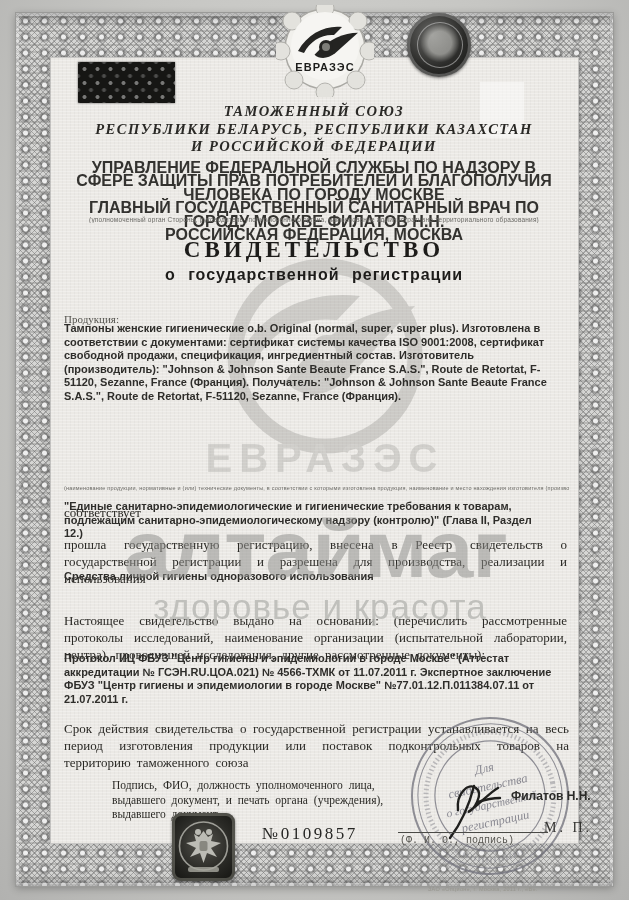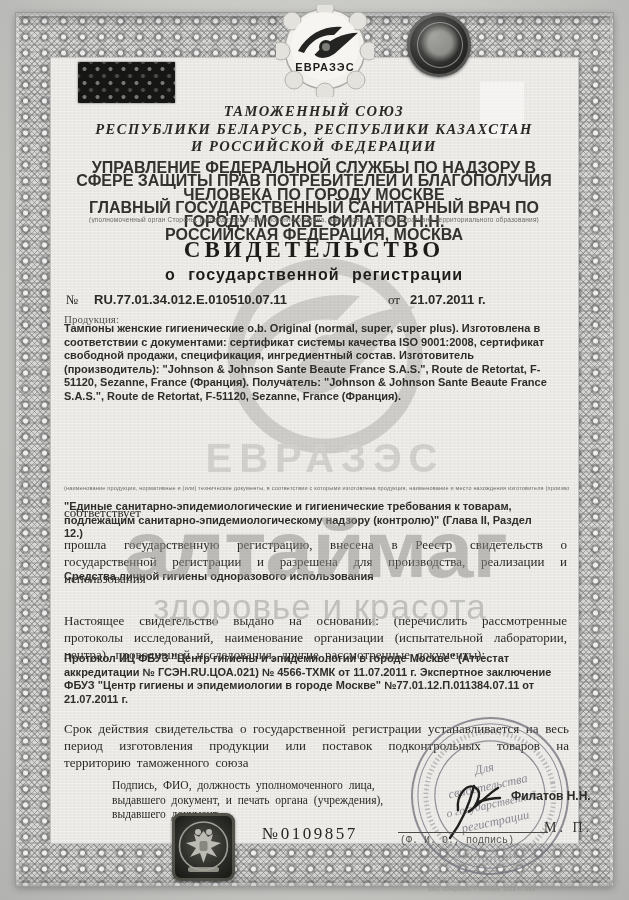--- a/index.html
+++ b/index.html
@@ -157,26 +157,20 @@
       <path d="M120 130 C160 76 205 56 250 54 L185 124 C165 146 138 148 120 130 Z"></path>
       <circle cx="162" cy="100" r="17"></circle>
     </g>
     <circle cx="162" cy="100" r="9" fill="#d6d5d0"></circle>
     <text x="160" y="220" text-anchor="middle" font-family="Liberation Sans, sans-serif" font-size="40" font-weight="bold" fill="#8c8c88" letter-spacing="7">ЕВРАЗЭС</text>
   </svg>
 
   <div class="abs center title-main z3" style="left:64px;top:237px;width:500px;">СВИДЕТЕЛЬСТВО</div>
   <div class="abs center title-sub z3" style="left:64px;top:266px;width:500px;">о государственной регистрации</div>
 
-  <div class="abs num-row z3" style="left:66px;top:292px;width:505px;">
-    <span class="serif" style="font-weight:normal;">№</span>
-    <span style="margin-left:12px;">RU.77.01.34.012.E.010510.07.11</span>
-    <span class="serif" style="position:absolute;left:322px;font-weight:normal;">от</span>
-    <span style="position:absolute;left:344px;">21.07.2011 г.</span>
-  </div>
 
   <div class="abs label-serif z2" style="left:64px;top:313px;">Продукция:</div>
   <div class="abs body-sans z3" style="left:64px;top:322px;width:502px;">Тампоны женские гигиенические o.b. Original (normal, super, super plus). Изготовлена в соответствии с документами: сертификат системы качества ISO 9001:2008, сертификат свободной продажи, спецификация, ингредиентный состав. Изготовитель (производитель): "Johnson &amp; Johnson Sante Beaute France S.A.S.", Route de Retortat, F-51120, Sezanne, France (Франция). Получатель: "Johnson &amp; Johnson Sante Beaute France S.A.S.", Route de Retortat, F-51120, Sezanne, France (Франция).</div>
 
   <div class="abs tiny-caption" style="left:64px;top:485px;width:505px;font-size:5.5px;">(наименование продукции, нормативные и (или) технические документы, в соответствии с которыми изготовлена продукция, наименование и место нахождения изготовителя (производителя), получателя)</div>
 
   <div class="abs body-serif z2" style="left:64px;top:504px;">соответствует</div>
   <div class="abs body-sans z3" style="left:64px;top:500px;width:480px;">"Единые санитарно-эпидемиологические и гигиенические требования к товарам, подлежащим санитарно-эпидемиологическому надзору (контролю)" (Глава II, Раздел 12.)</div>
 
   <div class="abs body-serif just z3" style="left:64px;top:536px;width:503px;">прошла государственную регистрацию, внесена в Реестр свидетельств о государственной регистрации и разрешена для производства, реализации и использования</div>

